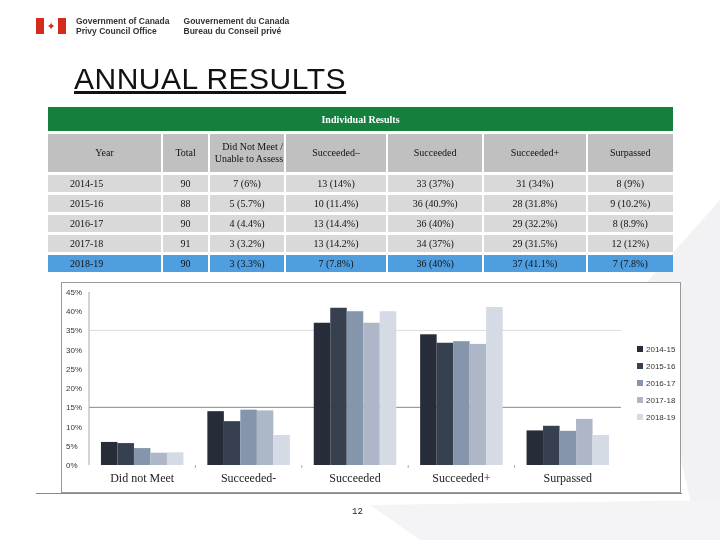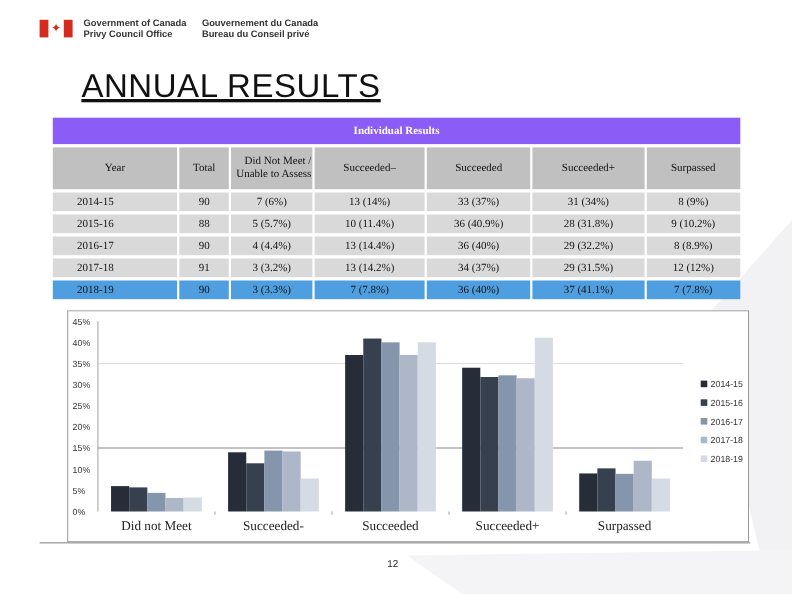--- a/index.html
+++ b/index.html
@@ -6,26 +6,26 @@
   body { width:720px; height:540px; position:relative; background:#ffffff; overflow:hidden; font-family:"Liberation Sans", sans-serif; }
   .bg-diag { position:absolute; left:0; top:0; width:720px; height:540px; }
   .header { position:absolute; left:36px; top:14px; height:24px; display:flex; align-items:center; }
   .flag { width:30px; height:16px; position:relative; margin-right:10px; }
   .flag .bar-l { position:absolute; left:0; top:0; width:8px; height:16px; background:#d52b1e; }
   .flag .bar-r { position:absolute; right:0; top:0; width:8px; height:16px; background:#d52b1e; }
   .flag .leaf { position:absolute; left:10px; top:2px; width:10px; height:12px; color:#d52b1e; font-size:11px; line-height:12px; text-align:center; }
   .gov { font-size:8.5px; line-height:10px; color:#333; font-weight:bold; margin-right:14px; }
   .title { position:absolute; left:74px; top:62px; font-size:30px; color:#111; letter-spacing:0.5px;text-decoration:underline; }
   .results-table { position:absolute; left:46px; top:104px; width:629px; border-collapse:separate; border-spacing:2px 3px; font-family:"Liberation Serif", serif; font-size:10px; }
-  .results-table .banner td { background:#8b5cf6; color:#fff; height:22px; text-align:center; font-weight:bold; font-size:10px; }
+  .results-table .banner td { background:#15803d; color:#fff; height:22px; text-align:center; font-weight:bold; font-size:10px; }
   .results-table th { background:#c0c0c0; color:#111; font-weight:normal; height:36px; font-size:10px; line-height:12px; }
   .results-table td.cell { background:#d9d9d9; text-align:center; height:15px; font-size:10px; color:#111; }
   .results-table tr.highlight td.cell { background:#4f9fe0; }
   .chart { position:absolute; left:61px; top:282px; width:620px; height:211px; }
-  .page-number { position:absolute; left:352px; top:507px; font-size:9px; color:#222; font-family:Liberation Sans, sans-serif;text-align:right; }
+  .page-number { position:absolute; left:352px; top:507px; font-size:9px; color:#222; font-family:Liberation Mono, monospace;text-align:right; }
   .rule { position:absolute; left:36px; top:493px; width:646px; height:1px; background:#888; }
 </style>
 </head>
 <body>
 
 <svg class="bg-diag" viewBox="0 0 720 540">
   <polygon points="640,290 720,200 720,540 700,540" fill="#f2f2f4"></polygon>
   <polygon points="370,505 420,540 720,540 720,500" fill="#f4f4f6"></polygon>
 </svg>
 

